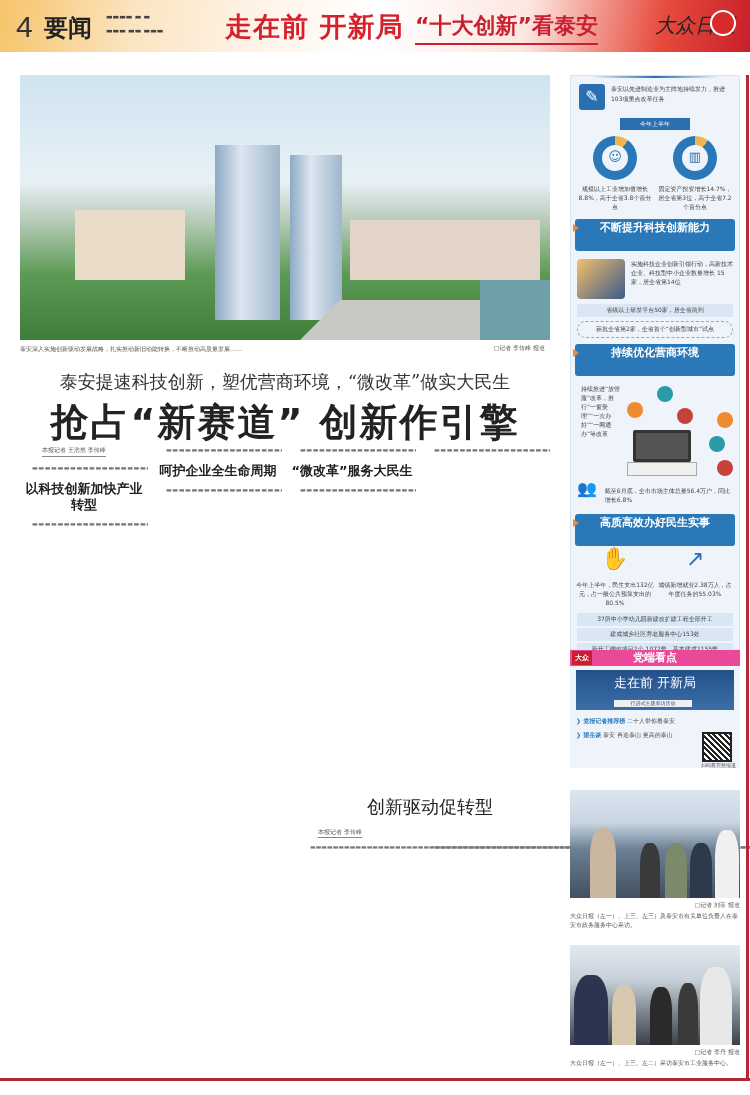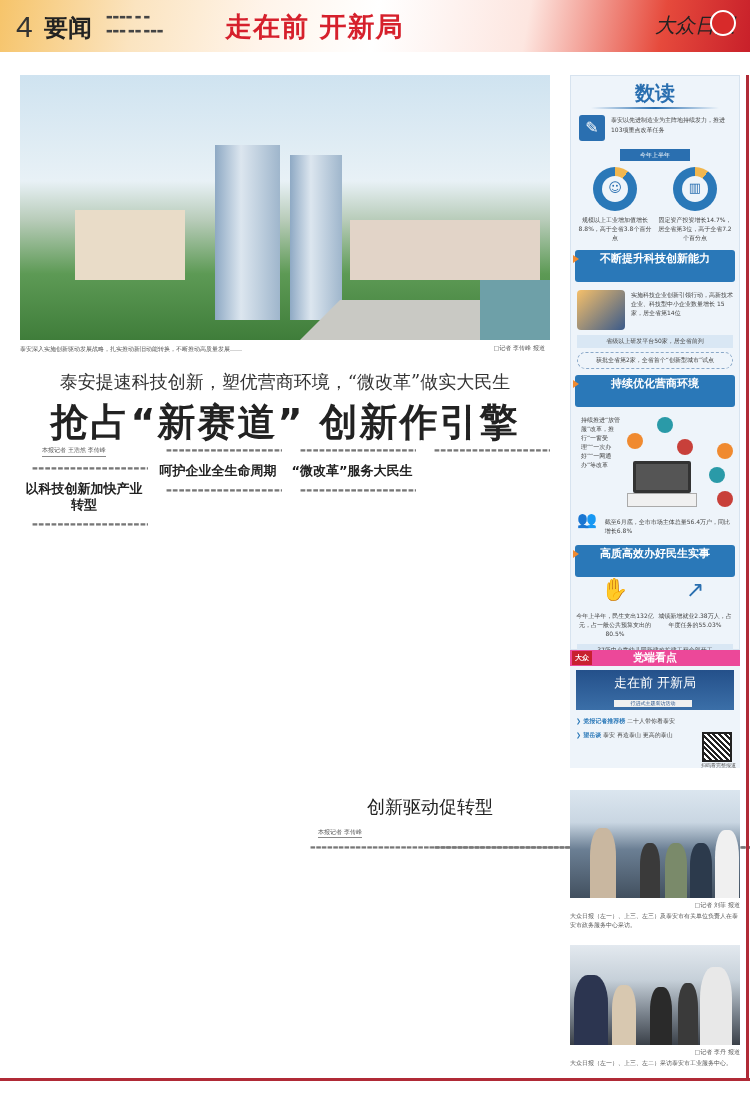--- a/index.html
+++ b/index.html
@@ -79,20 +79,21 @@
 .person{position:absolute;bottom:0;border-radius:40% 40% 0 0}
 </style>
 </head>
 <body>
 
 <div class="masthead">
   <span class="pagenum">4</span>
   <span class="section">要闻</span>
   <span class="meta">▬▬▬▬ ▬ ▬<br>▬▬▬ ▬▬ ▬▬▬</span>
   <span class="headline">走在前 开新局</span>
+  <span class="headline2">“十大创新”看泰安</span>
   <span class="logo">大众日报</span>
   <span class="logo-mark"></span>
 </div>
 
 <div class="hero">
   <div class="res" style="left:55px;width:110px;height:70px"></div>
   <div class="res" style="left:330px;width:190px;height:60px;background:#e2d4c8"></div>
   <div class="bld" style="left:195px;width:65px;height:175px"></div>
   <div class="bld" style="left:270px;width:52px;height:165px"></div>
   <div class="road"></div>
@@ -129,21 +130,20 @@
 <div class="short" style="background:#fff;height:200px">
   <h2>创新驱动促转型</h2>
   <div style="font-size:6px;color:#555;margin:8px 0 4px 8px;border-bottom:1px solid #888;display:inline-block">本报记者 李传峰</div>
   <div style="display:flex;gap:8px;font-size:6px;color:#777;line-height:10px">
     <p style="width:116px">▬▬▬▬▬▬▬▬▬▬▬▬▬▬▬▬▬▬▬▬▬▬▬▬▬▬▬▬▬▬▬▬▬▬▬▬▬▬▬▬▬▬▬▬▬▬▬▬▬▬▬▬▬▬▬▬▬▬▬▬▬▬▬▬▬▬▬▬▬▬▬▬▬▬▬▬▬▬▬▬▬▬▬▬▬▬▬▬▬▬▬▬▬▬▬▬▬▬▬▬</p>
     <p style="width:116px">▬▬▬▬▬▬▬▬▬▬▬▬▬▬▬▬▬▬▬▬▬▬▬▬▬▬▬▬▬▬▬▬▬▬▬▬▬▬▬▬▬▬▬▬▬▬▬▬▬▬▬▬▬▬▬▬▬▬▬▬▬▬▬▬▬▬▬▬▬▬▬▬▬▬▬▬▬▬▬▬▬▬▬▬▬▬▬▬▬▬▬▬▬▬▬▬▬▬▬▬</p>
   </div>
 </div>
 
 <div class="sidebar">
-  <div class="sb-title">数读</div>
   <div class="sb-title-line"></div>
   <div class="sb-intro">
     <span class="ico">✎</span>
     <span>泰安以先进制造业为主阵地持续发力，推进103项重点改革任务</span>
   </div>
   <div class="ribbon">今年上半年</div>
   <div class="donuts">
     <div class="donut-cell">
       <div class="donut">
           <span>☺</span>

